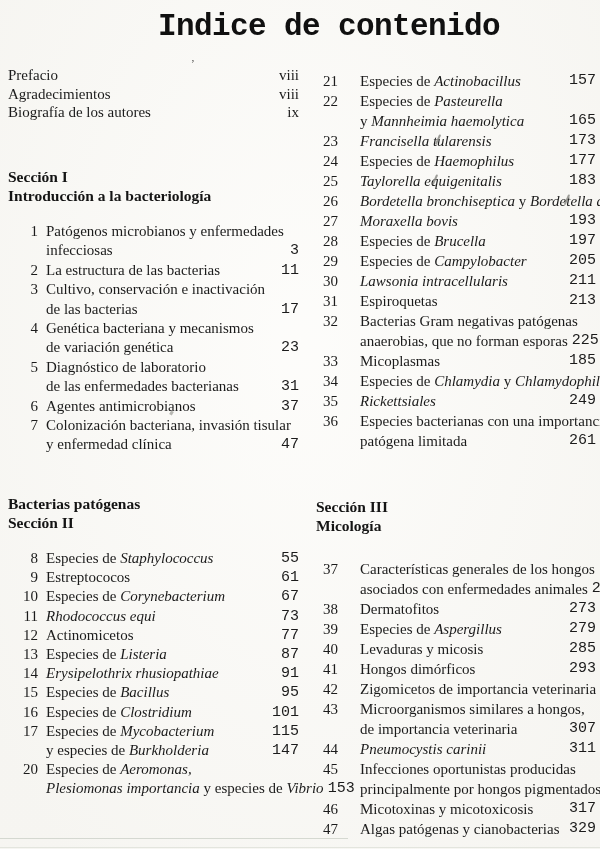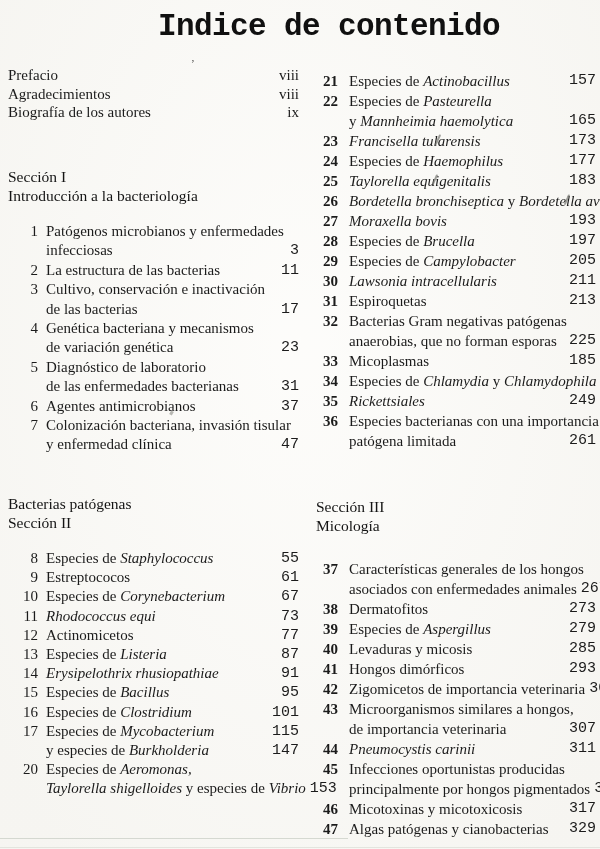--- a/index.html
+++ b/index.html
@@ -20,28 +20,28 @@
     color:#101010;
     margin-left:29px;
   }
   .block { position:absolute; font-size:15px; }
   .col-left  { left:8px;   width:291px; }
   .col-right { left:316px; width:280px; }
 
   .fm-line  { display:flex; line-height:18.5px; }
   .fm-label { flex:1; }
 
-  .sec-head { font-weight:normal; line-height:19.3px; font-size:15.5px; color:#141414; }
+  .sec-head { font-weight:bold; line-height:19.3px; font-size:15.5px; color:#141414; }
 
   .toc-line { display:flex; }
   .lh194 .toc-line { line-height:19.4px; }
   .lh192 .toc-line { line-height:19.2px; }
   .lh20  .toc-line { line-height:20px; }
   .toc-num  { flex:none; width:30px; text-align:right; padding-right:8px; }
-  .col-right .toc-num { width:22px; padding-right:11px;font-weight:bold; }
+  .col-right .toc-num { width:22px; padding-right:22px; }
   .toc-text { flex:1; white-space:nowrap; }
   .toc-page { flex:none; text-align:right; margin-left:4px;font-family:Liberation Mono, monospace; }
   em { font-style:italic; }
 
   
   .speck {
     position:absolute; left:191px; top:57px;
     font-size:11px; color:#3a3a3a; font-family:"Liberation Serif", serif;
   }
   .slash {
@@ -209,21 +209,21 @@
         <span class="toc-text"><span>y especies de </span><em>Burkholderia</em></span>
         <span class="toc-page">147</span>
       </div>
       <div class="toc-line">
         <span class="toc-num">20</span>
         <span class="toc-text"><span>Especies de </span><em>Aeromonas,</em></span>
         <span class="toc-page"></span>
       </div>
       <div class="toc-line">
         <span class="toc-num"></span>
-        <span class="toc-text"><em>Taylorella shigelloides</em><span> y especies de </span><em>Vibrio</em></span>
+        <span class="toc-text"><em>Plesiomonas importancia</em><span> y especies de </span><em>Vibrio</em></span>
         <span class="toc-page">153</span>
       </div>
     </div>
 
   <div class="block col-right lh20" style="top:71px">
       <div class="toc-line">
         <span class="toc-num">21</span>
         <span class="toc-text"><span>Especies de </span><em>Actinobacillus</em></span>
         <span class="toc-page">157</span>
       </div>

